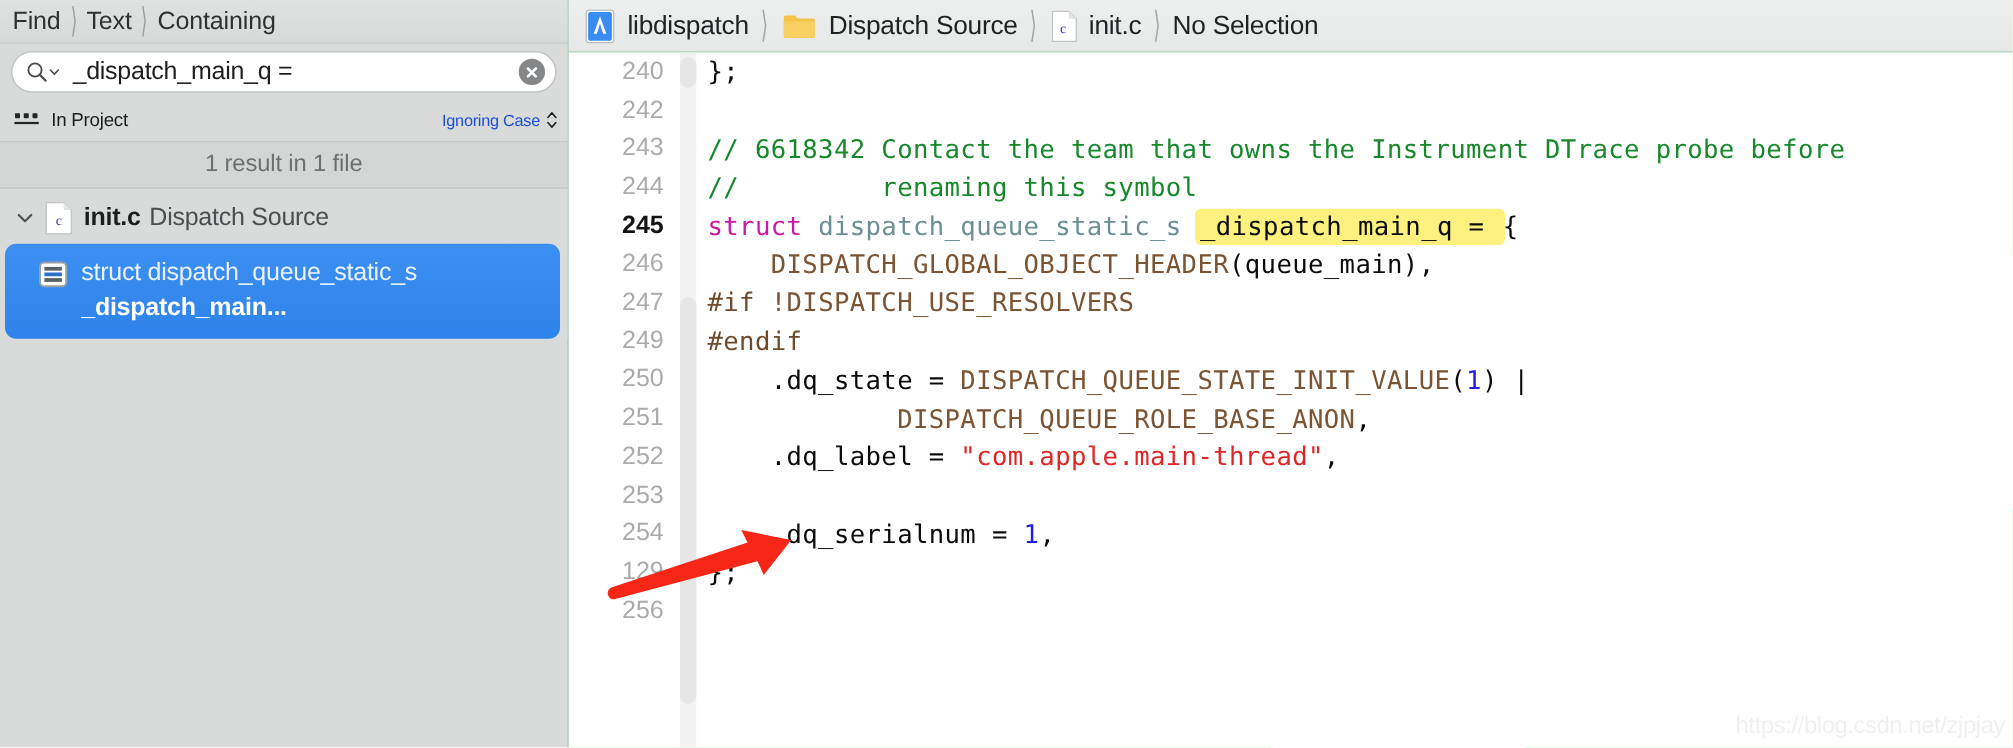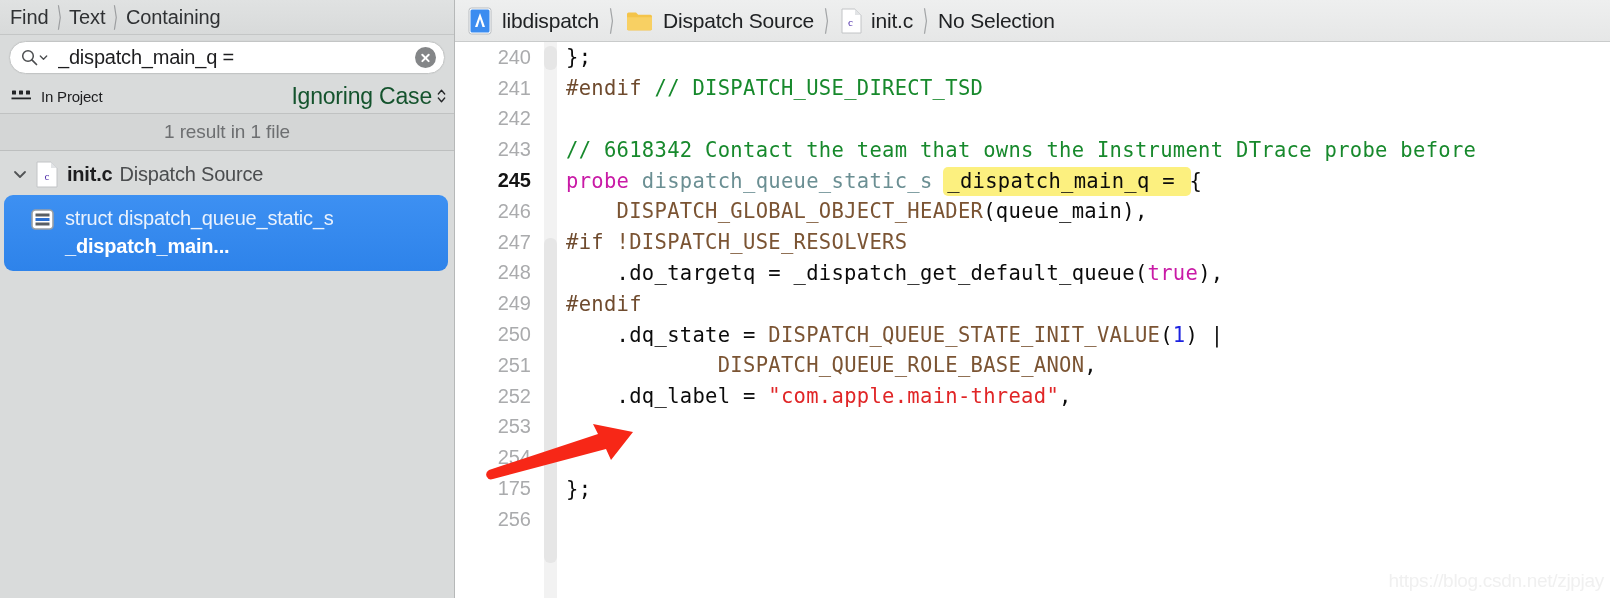--- a/index.html
+++ b/index.html
@@ -89,21 +89,21 @@
     padding: 0 8px 0 11px;
     background: #d9dbdb;
     border-bottom: 1px solid #c0c2c2;
   }
   .scope-icon { width: 22px; height: 15px; flex: 0 0 auto; }
   .scope-label {
     font-size: 15px; color: #1d1d1f; margin-left: 8px;
     letter-spacing: -0.2px;
   }
   .scope-right { margin-left: auto; display: flex; align-items: center; }
-  .case-label { font-size: 23px; color: #14532d; letter-spacing: -0.2px; }
+  .case-label { font-size: 13px; color: #1d4ed8; letter-spacing: -0.2px; }
   .updown { margin-left: 5px; width: 9px; height: 16px; flex: 0 0 auto; }
 
   
   .result-count {
     height: 37px;
     display: flex; align-items: center; justify-content: center;
     background: #d4d6d6;
     border-bottom: 1px solid #bdbfbf;
     font-size: 19px;
     color: #6d6f71;
@@ -342,71 +342,68 @@
       <div class="gutter-ribbon"></div>
       <div class="foldbar" style="top:4px;height:24px;"></div>
       <div class="foldbar" style="top:196px;height:325px;"></div>
 
       <div id="code-lines">
           <div class="code-line">
             <span class="lineno">240</span>
             <span class="codetext"><span class="tk-plain">};</span></span>
           </div>
           <div class="code-line">
-            <span class="lineno">241</span>
-            <span class="codetext"><span class="tk-pre">#endif </span><span class="tk-cmt">// DISPATCH_USE_DIRECT_TSD</span></span>
-          </div>
-          <div class="code-line">
             <span class="lineno">242</span>
             <span class="codetext"></span>
           </div>
           <div class="code-line">
             <span class="lineno">243</span>
             <span class="codetext"><span class="tk-cmt">// 6618342 Contact the team that owns the Instrument DTrace probe before</span></span>
           </div>
+          <div class="code-line">
+            <span class="lineno">244</span>
+            <span class="codetext"><span class="tk-cmt">//         renaming this symbol</span></span>
+          </div>
           <div class="code-line current">
             <span class="lineno">245</span>
-            <span class="codetext"><span class="tk-kw">probe </span><span class="tk-type">dispatch_queue_static_s </span><span class="tk-plain hl">_dispatch_main_q = </span><span class="tk-plain">{</span></span>
+            <span class="codetext"><span class="tk-kw">struct </span><span class="tk-type">dispatch_queue_static_s </span><span class="tk-plain hl">_dispatch_main_q = </span><span class="tk-plain">{</span></span>
           </div>
           <div class="code-line">
             <span class="lineno">246</span>
             <span class="codetext"><span class="tk-plain">    </span><span class="tk-macro">DISPATCH_GLOBAL_OBJECT_HEADER</span><span class="tk-plain">(queue_main),</span></span>
           </div>
           <div class="code-line">
             <span class="lineno">247</span>
             <span class="codetext"><span class="tk-pre">#if </span><span class="tk-macro">!DISPATCH_USE_RESOLVERS</span></span>
           </div>
           <div class="code-line">
-            <span class="lineno">248</span>
-            <span class="codetext"><span class="tk-plain">    .do_targetq = _dispatch_get_default_queue(</span><span class="tk-kw">true</span><span class="tk-plain">),</span></span>
-          </div>
-          <div class="code-line">
             <span class="lineno">249</span>
             <span class="codetext"><span class="tk-pre">#endif</span></span>
           </div>
           <div class="code-line">
             <span class="lineno">250</span>
             <span class="codetext"><span class="tk-plain">    .dq_state = </span><span class="tk-macro">DISPATCH_QUEUE_STATE_INIT_VALUE</span><span class="tk-plain">(</span><span class="tk-num">1</span><span class="tk-plain">) |</span></span>
           </div>
           <div class="code-line">
             <span class="lineno">251</span>
             <span class="codetext"><span class="tk-plain">            </span><span class="tk-macro">DISPATCH_QUEUE_ROLE_BASE_ANON</span><span class="tk-plain">,</span></span>
           </div>
           <div class="code-line">
             <span class="lineno">252</span>
             <span class="codetext"><span class="tk-plain">    .dq_label = </span><span class="tk-str">"com.apple.main-thread"</span><span class="tk-plain">,</span></span>
           </div>
           <div class="code-line">
             <span class="lineno">253</span>
           </div>
           <div class="code-line">
             <span class="lineno">254</span>
-          </div>
-          <div class="code-line">
-            <span class="lineno">175</span>
+            <span class="codetext"><span class="tk-plain">    .dq_serialnum = </span><span class="tk-num">1</span><span class="tk-plain">,</span></span>
+          </div>
+          <div class="code-line">
+            <span class="lineno">129</span>
             <span class="codetext"><span class="tk-plain">};</span></span>
           </div>
           <div class="code-line">
             <span class="lineno">256</span>
             <span class="codetext"></span>
           </div>
         </div>
 
       <svg class="arrow" style="left:30px; top:382px; width:150px; height:60px;" viewBox="0 0 150 60">
         <path d="M148,8 L108,0 L113,10 L4,46 Q0,48.5 1.6,52.5 Q3.5,56.5 8,55 L121,25 L126,36 Z" fill="#f72717"></path>

